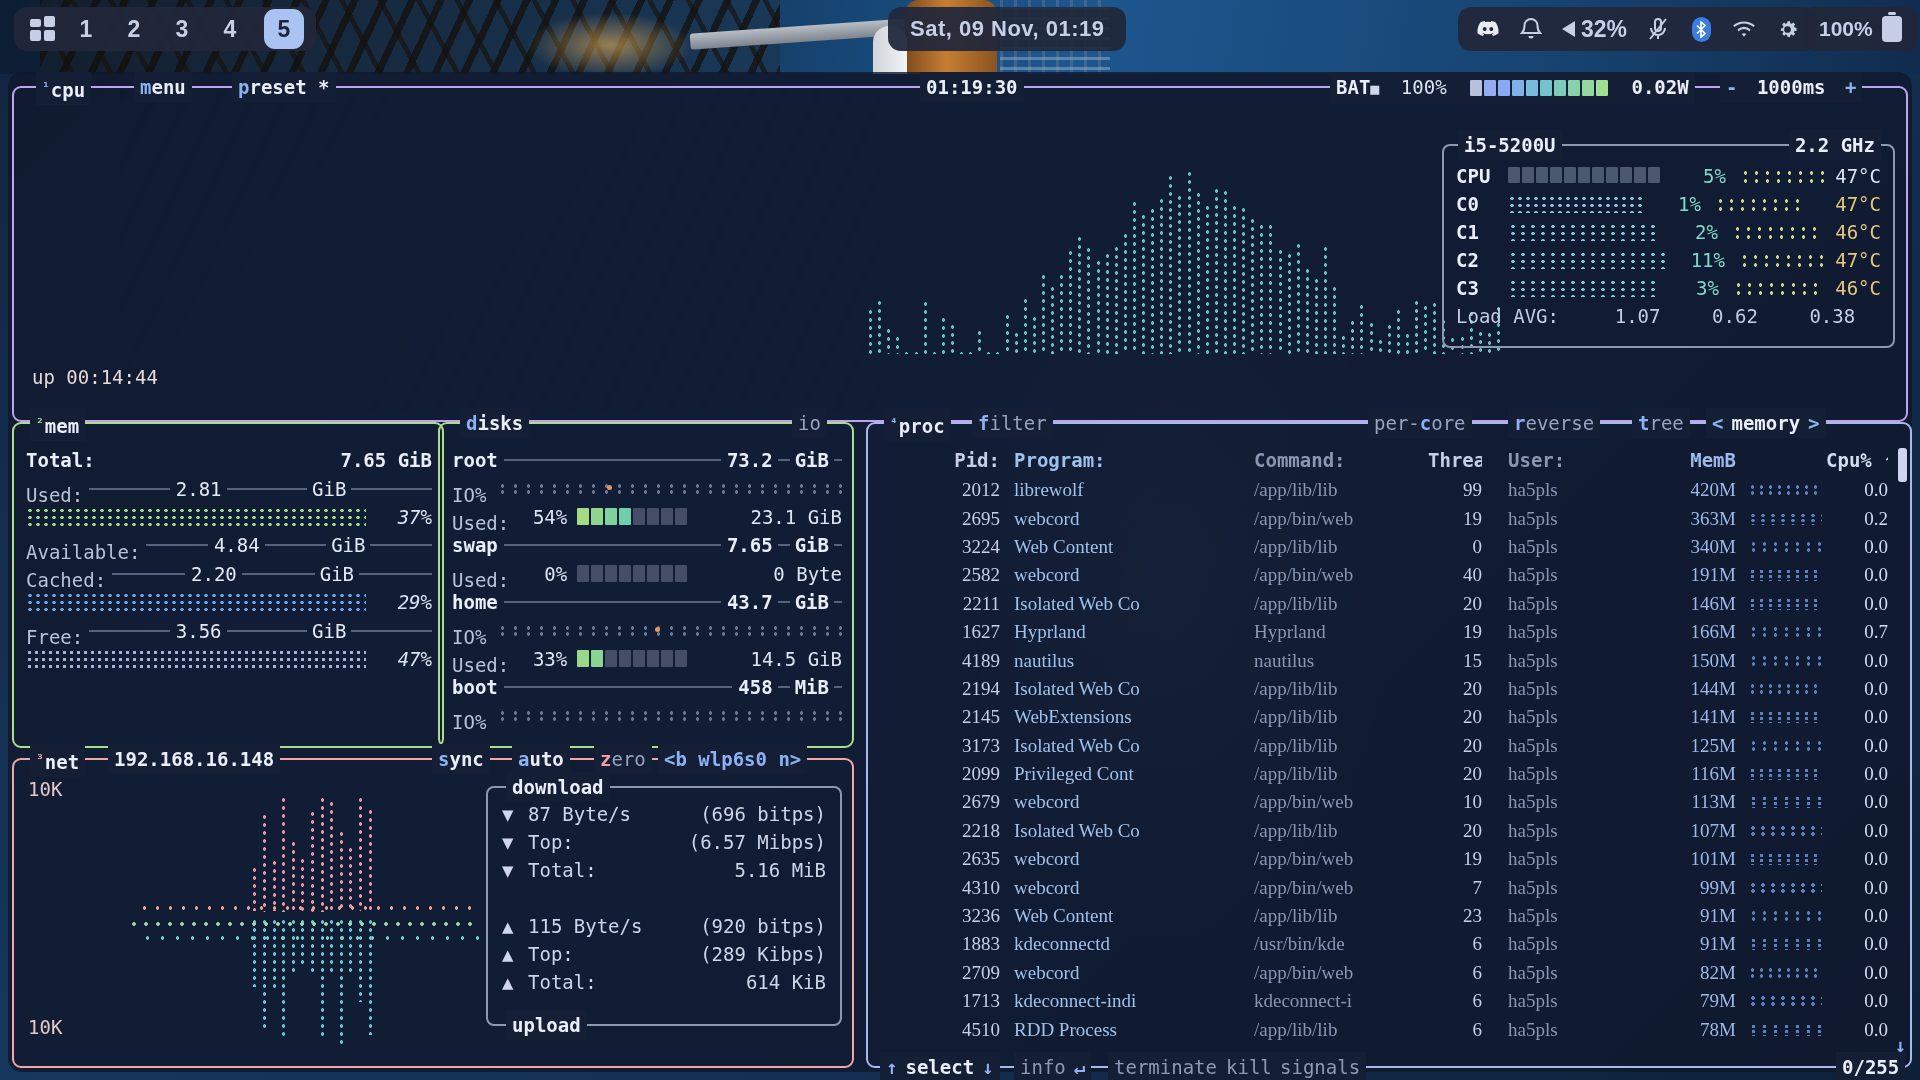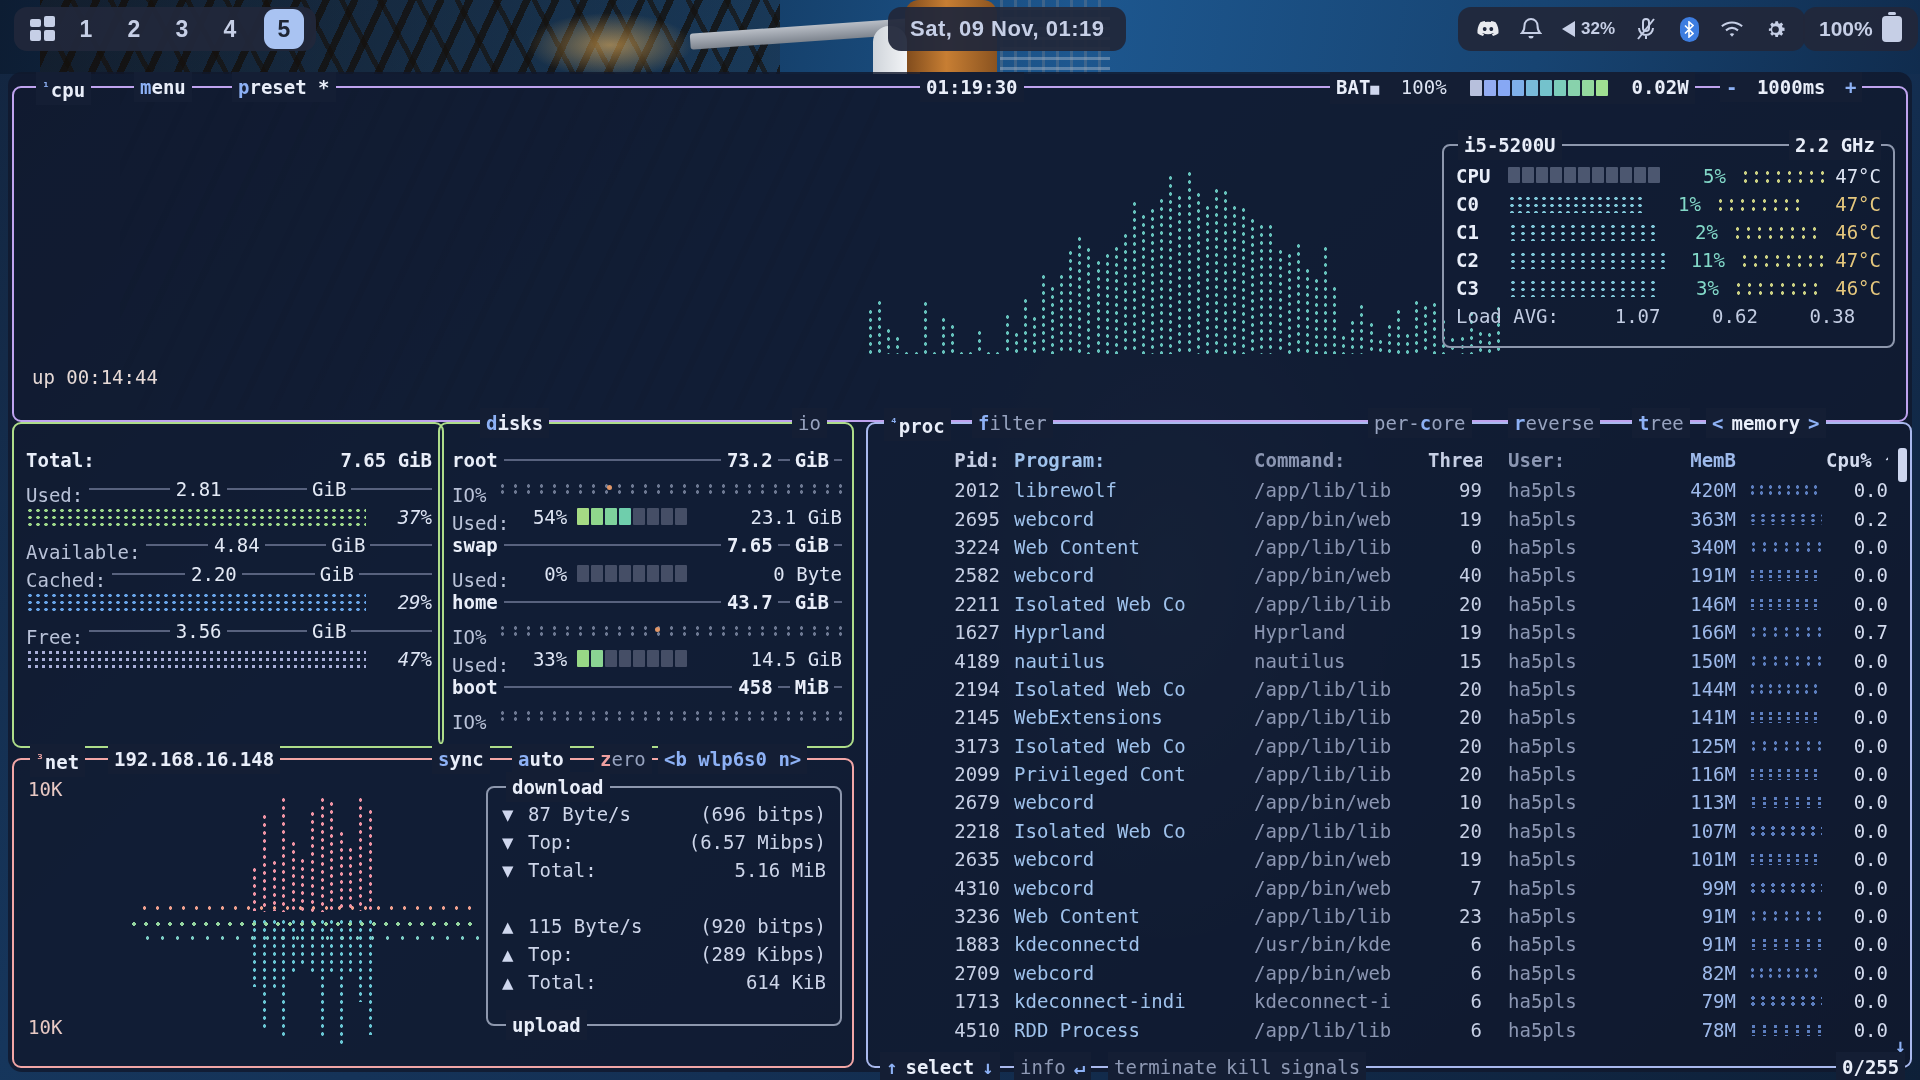--- a/index.html
+++ b/index.html
@@ -38,21 +38,21 @@
   .launcher i{background:#c6cfe6;border-radius:2px;}
   .launcher i:first-child{height:8px;margin-top:3px;}
   .ws{width:40px;height:40px;display:flex;align-items:center;justify-content:center;
     font-size:23px;font-weight:bold;color:#c6cfe6;cursor:pointer;}
   .ws.active{background:#a9c3f2;color:#1e2534;border-radius:11px;margin-left:6px;}
   #clock-pill{left:888px;padding:0 22px;font-size:22px;font-weight:600;letter-spacing:.5px;}
   #tray-pill{left:1458px;padding:0 18px;gap:19px;}
   #bat-pill{left:1803px;padding:0 16px;gap:9px;font-size:21px;font-weight:600;}
   .ticon{width:24px;height:24px;display:flex;align-items:center;justify-content:center;cursor:pointer;}
   .ticon svg{display:block;}
-  .vol{display:flex;align-items:center;gap:6px;font-size:17px;font-weight:600;cursor:pointer;}
+  .vol{display:flex;align-items:center;gap:6px;font-size:23px;font-weight:600;cursor:pointer;}
   .vol .tri{width:0;height:0;border-top:8px solid transparent;border-bottom:8px solid transparent;
     border-right:13px solid #c6cfe6;}
   .bt-oval{width:19px;height:25px;border-radius:10px;background:#3d7de0;display:flex;align-items:center;justify-content:center;}
   .batt{width:20px;height:26px;border-radius:4px;background:#c6cfe6;position:relative;}
   .batt:before{content:"";position:absolute;top:-4px;left:6px;width:8px;height:3px;background:#c6cfe6;border-radius:2px;}
 
   
   #win{position:absolute;left:8px;top:72px;width:1904px;height:1000px;border-radius:14px;
     background:rgba(16,24,44,.80);font-size:19px;color:#dbe2f2;}
   .box{position:absolute;border:2px solid;border-radius:9px;}
@@ -113,21 +113,21 @@
   #net-graph{position:absolute;left:6px;top:30px;width:462px;height:250px;}
   #dl-box{position:absolute;left:472px;top:26px;width:352px;height:236px;border:2px solid #8d97ad;border-radius:8px;}
   .nrow{display:flex;align-items:center;height:28px;padding:0 14px;color:#cdd5e9;}
   .nrow .arr{width:26px;color:#cfd7ee;}
   .nrow .nval{flex:1;text-align:right;}
 
   
   .pgrid{display:grid;grid-template-columns:122px 240px 188px 54px 156px 98px 90px 62px;align-items:center;}
   .pgrid>div{white-space:nowrap;overflow:hidden;}
   #proc-head{position:absolute;left:10px;right:12px;top:22px;height:28px;font-weight:bold;color:#e9eef9;}
-  #proc-rows{position:absolute;left:10px;right:12px;top:52px;}
+  #proc-rows{position:absolute;left:10px;right:12px;top:52px;font-family:Liberation Serif, serif;}
   .prow{height:28.4px;}
   .c-pid{text-align:right;color:#c6cfe4;}
   .c-prog{padding-left:14px;color:#9fc2ec;}
   .c-cmd{padding-left:14px;color:#8b96b2;}
   .c-thr{text-align:right;color:#c6cfe4;}
   .c-usr{padding-left:26px;color:#8b96b2;}
   .c-mem{text-align:right;color:#9db9ea;}
   .c-gr{padding-left:12px;}
   .c-gr .pg{width:74px;height:12px;color:#5d7fc0;background-size:10px 6px;}
   .c-cpu{text-align:right;color:#d4dcef;}
@@ -387,20 +387,23 @@
                 <span>0.62</span>
                 <span>0.38</span>
               </div>
             </div>
           </div>
       </div>
       <div id="uptime">up 00:14:44</div>
     </div>
 
     <div id="mem-box" class="box">
+      <div class="btitle">
+        <span class="ttl" style="left:16px"><span class="sup" style="color:#aedd8a">²</span><span class="b">mem</span></span>
+      </div>
       <div class="mcontent" id="mem-rows">
           <div class="mrow">
             <span class="b">Total:</span>
             <span class="b" style="margin-left: auto;">7.65 GiB</span>
           </div>
           <div class="mrow">
             <span class="mlabel">Used:</span>
             <div class="line"></div>
             <span class="mval">2.81</span>
             <div class="line l2"></div>
@@ -441,21 +444,21 @@
           </div>
           <div class="grow">
             <div class="band dots" style="color: rgb(168, 174, 216); background-size: 7px 7px;"></div>
             <span class="gpct">47%</span>
           </div>
         </div>
     </div>
 
     <div id="disks-box" class="box">
       <div class="btitle">
-        <span class="ttl" style="left:40px"><span class="hot">d</span><span class="b">isks</span></span>
+        <span class="ttl" style="left:20px"><span class="hot">d</span><span class="b">isks</span></span>
         <span class="ttl dim" style="left:352px">io</span>
       </div>
       <div class="mcontent" id="disk-rows">
           <div class="drow">
             <span class="b">root</span>
             <div class="line" style="flex: 1 1 0%; margin: 0px 6px;"></div>
             <span class="b">73.2</span>
             <div class="line" style="width: 12px; margin: 0px 5px;"></div>
             <span class="b">GiB</span>
             <div class="line" style="width: 8px; margin-left: 5px;"></div>

